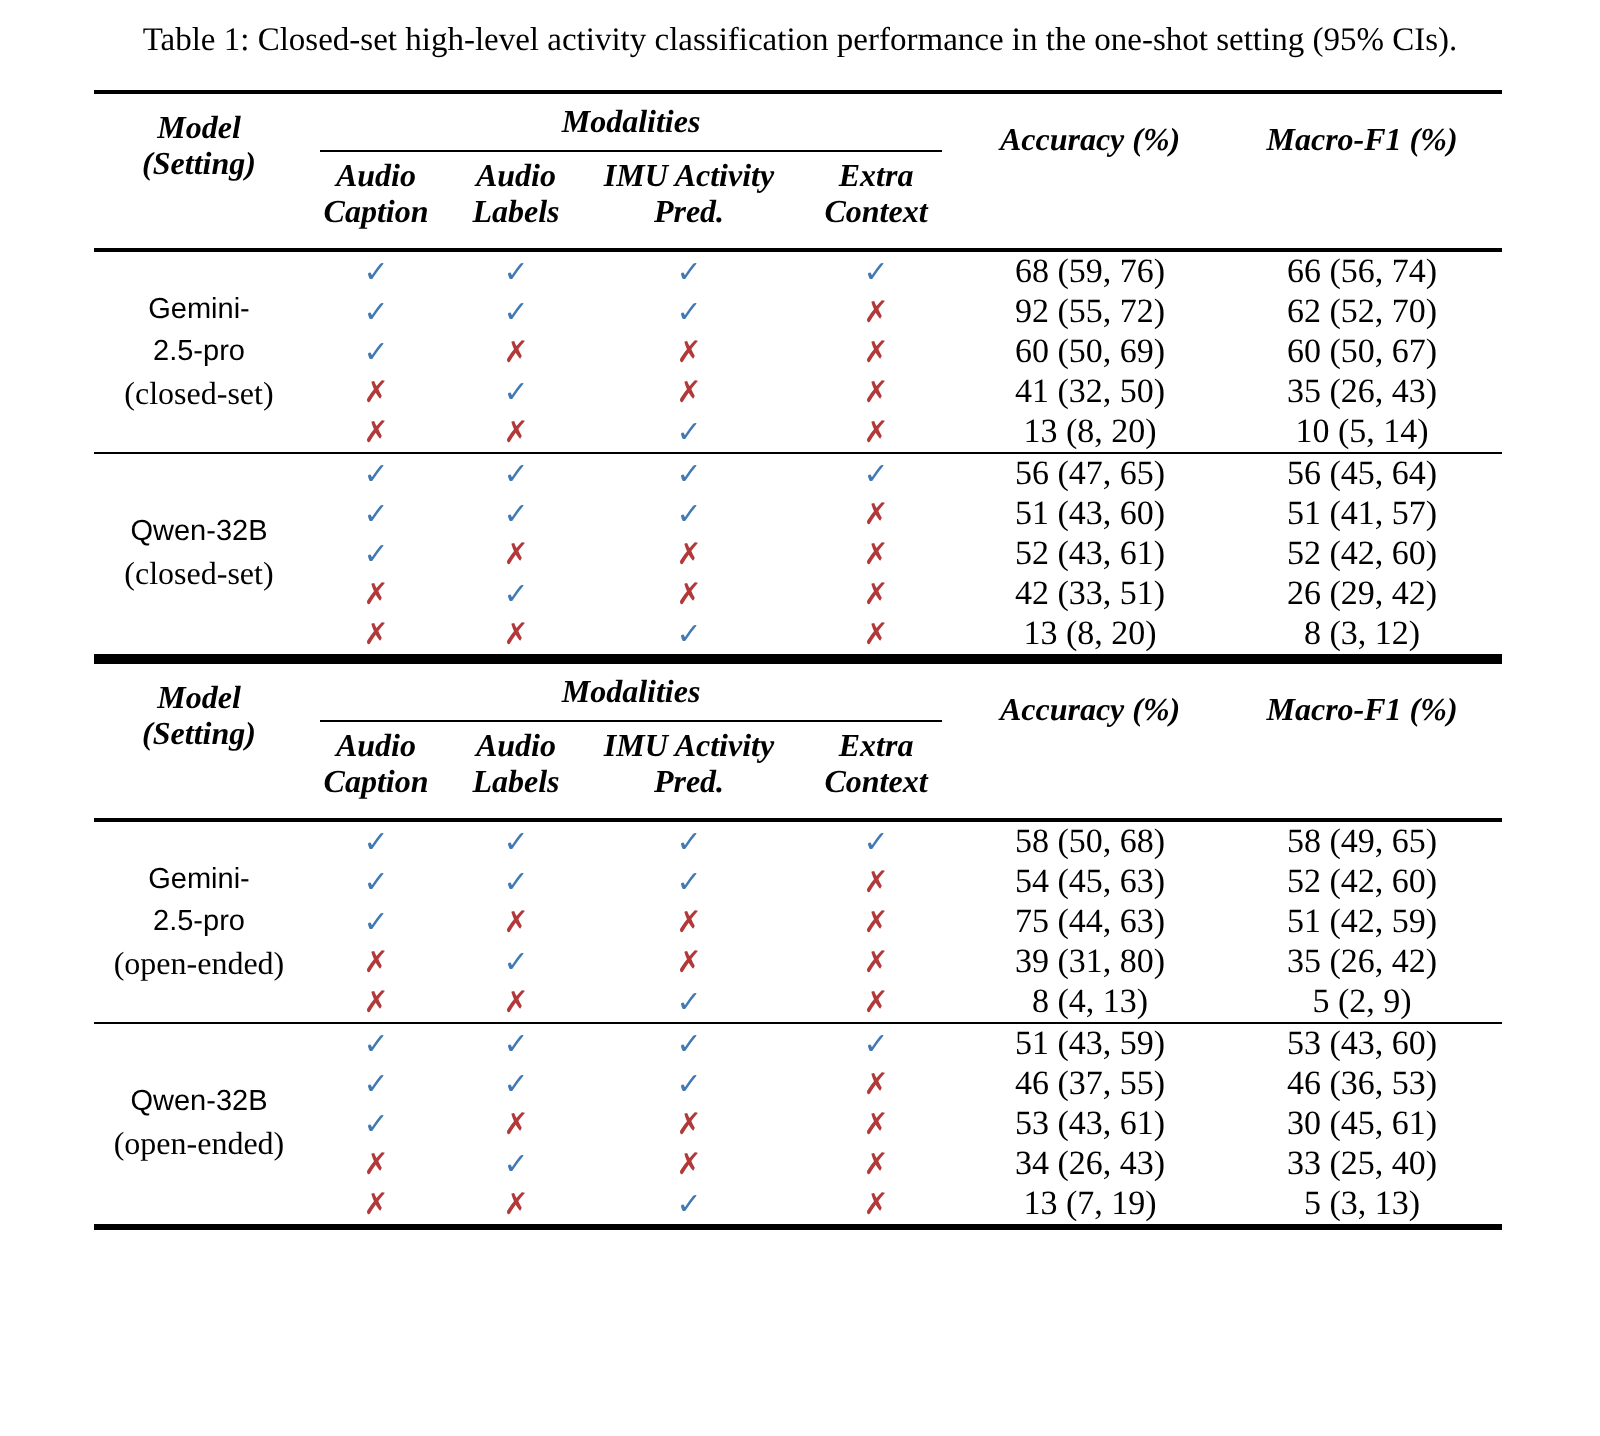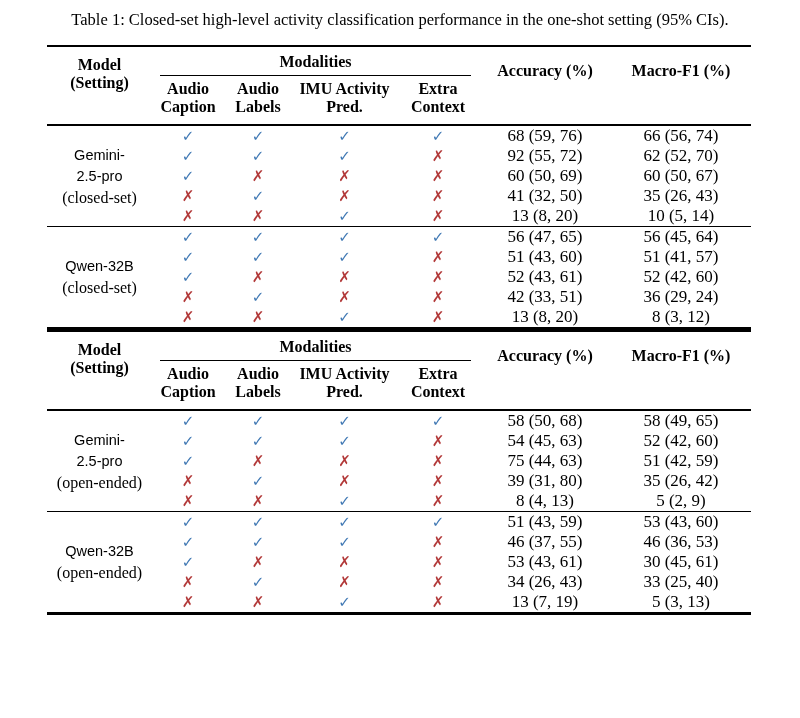--- a/index.html
+++ b/index.html
@@ -36,21 +36,21 @@
     border-bottom: 3px solid #000;
   }
   col.c-model   { width: 105px; }
   col.c-m1      { width: 72px; }
   col.c-m2      { width: 68px; }
   col.c-m3      { width: 105px; }
   col.c-m4      { width: 82px; }
   col.c-acc     { width: 132px; }
   col.c-f1      { width: 140px; }
 
-  thead { border-bottom: 2px solid #000; }
+  thead { border-bottom: 2px solid #000; font-style: italic; }
   th {
     font-weight: bold;
     font-size: 16px;
     text-align: center;
     padding: 0;
     line-height: 18px;
   }
   th.model-head {
     vertical-align: top;
     padding-top: 9px;
@@ -213,21 +213,21 @@
             <td class="mark" style="color: rgb(178, 57, 57);">✗</td>
             <td class="value">52 (43, 61)</td>
             <td class="value">52 (42, 60)</td>
           </tr>
           <tr>
             <td class="mark" style="color: rgb(178, 57, 57);">✗</td>
             <td class="mark" style="color: rgb(65, 121, 180);">✓</td>
             <td class="mark" style="color: rgb(178, 57, 57);">✗</td>
             <td class="mark" style="color: rgb(178, 57, 57);">✗</td>
             <td class="value">42 (33, 51)</td>
-            <td class="value">36 (29, 24)</td>
+            <td class="value">26 (29, 42)</td>
           </tr>
           <tr>
             <td class="mark" style="color: rgb(178, 57, 57);">✗</td>
             <td class="mark" style="color: rgb(178, 57, 57);">✗</td>
             <td class="mark" style="color: rgb(65, 121, 180);">✓</td>
             <td class="mark" style="color: rgb(178, 57, 57);">✗</td>
             <td class="value">13 (8, 20)</td>
             <td class="value">8 (3, 12)</td>
           </tr>
         </tbody>

